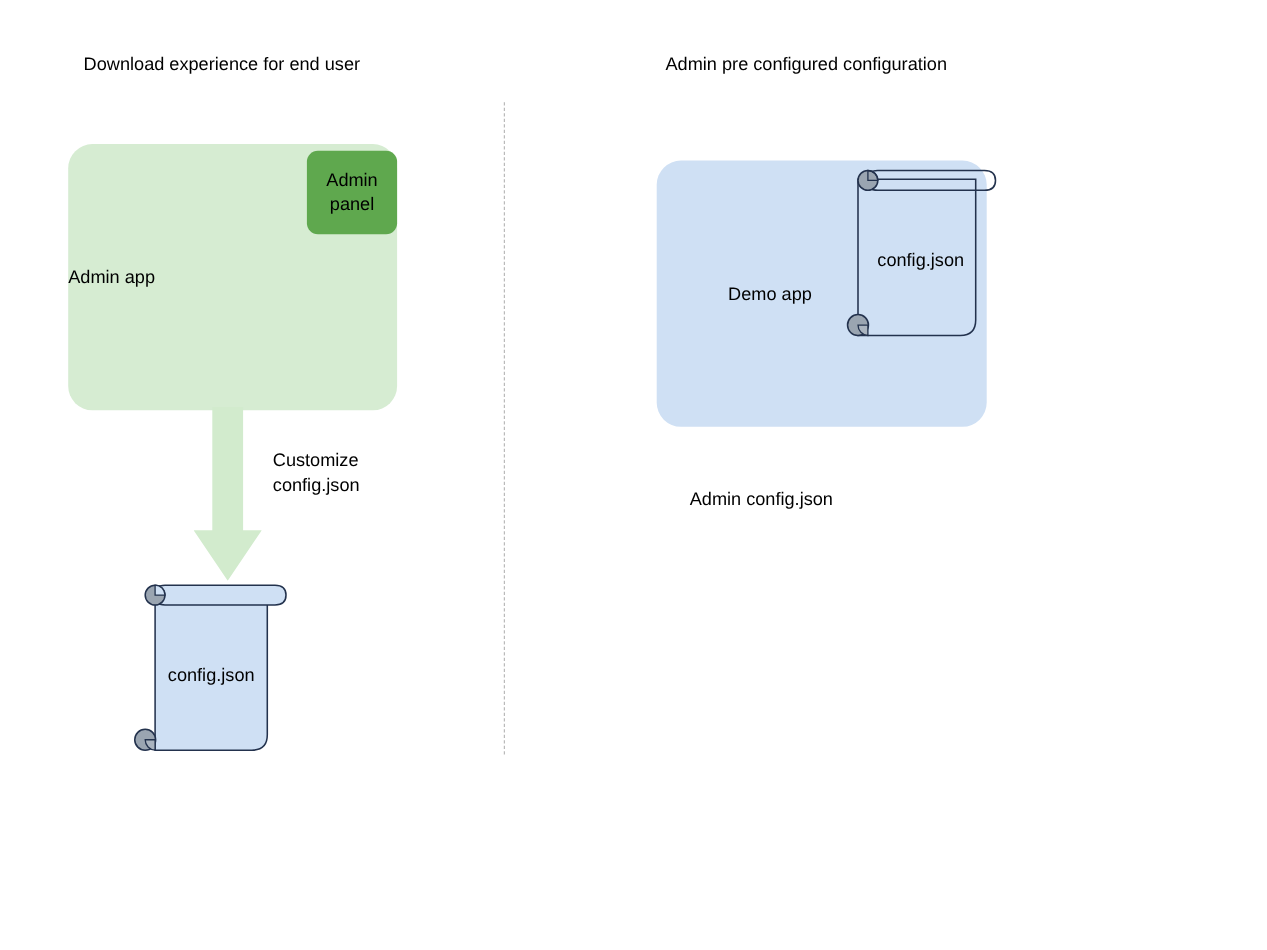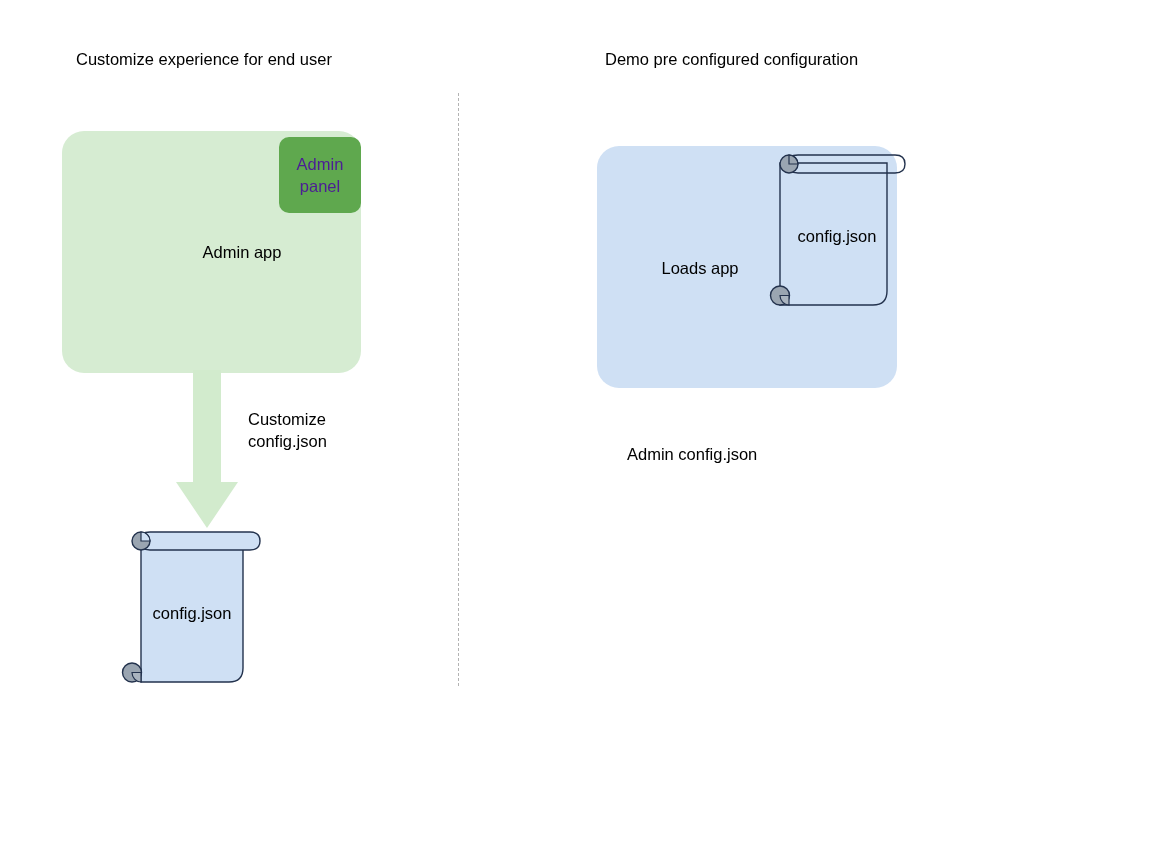--- a/index.html
+++ b/index.html
@@ -49,42 +49,42 @@
     position: absolute;
     left: 62px;
     top: 131px;
     width: 299px;
     height: 242px;
     background: #d6ecd2;
     border-radius: 22px;
   }
   #admin-app-label {
     position: absolute;
-    left: 75px;
+    left: 62px;
     top: 243px;
     width: 334px;
-    text-align: center;
+    text-align: left;
     font-size: 16.5px;
     color: #000000;
   }
   #admin-panel-box {
     position: absolute;
     left: 279px;
     top: 137px;
     width: 82px;
     height: 76px;
     background: #5fa84e;
     border-radius: 10px;
     display: flex;
     align-items: center;
     justify-content: center;
     text-align: center;
     font-size: 16.5px;
     line-height: 22px;
-    color: #4c1d95;
+    color: #000000;
     white-space: pre-line;
   }
   
   #download-arrow {
     position: absolute;
     left: 176px;
     top: 370px;
     width: 62px;
     height: 158px;
   }
@@ -139,23 +139,23 @@
     font-family: "Liberation Sans", sans-serif;
     font-size: 16.5px;
     fill: #000000;
   }
 </style>
 </head>
 <body>
 
 <div class="canvas">
 
-  <div class="label" id="heading-left">Customize experience for end user</div>
-
-  <div class="label" id="heading-right">Demo pre configured configuration</div>
+  <div class="label" id="heading-left">Download experience for end user</div>
+
+  <div class="label" id="heading-right">Admin pre configured configuration</div>
 
   <div id="divider"></div>
 
   <div id="admin-app-card"></div>
 
   <div id="admin-app-label">Admin app</div>
 
   <div id="admin-panel-box" style="white-space: pre-line;">Admin
 panel</div>
 
@@ -175,21 +175,21 @@
     <path d="M23,6 A9,9 0 1,0 23,24 A9,9 0 0,0 23,6 Z" fill="#9aa5b1" stroke="#23324d" stroke-width="1.4"></path>
     <path d="M23,15 L32,15 A9,9 0 0,0 23,6 Z" fill="#cfe0f4" stroke="#23324d" stroke-width="1.2"></path>
 
     <path d="M14,137 A9.5,9.5 0 1,0 14,156 A9.5,9.5 0 0,0 14,137 Z" fill="#9aa5b1" stroke="#23324d" stroke-width="1.4"></path>
     <path d="M14,146.5 L23,146.5 L23,156 A9.5,9.5 0 0,1 14,146.5 Z" fill="#aab4bf" stroke="#23324d" stroke-width="1.2"></path>
     <text class="scroll-text" x="74" y="93" text-anchor="middle">config.json</text>
   </svg>
 
   <div id="demo-app-card"></div>
 
-  <div id="demo-app-label">Loads app</div>
+  <div id="demo-app-label">Demo app</div>
 
   <svg id="scroll-right" class="scroll-svg" viewBox="0 0 150 166">
     <path d="M14,14 L121,14 L121,142 Q121,156 107,156 L14,156 Z" fill="none" stroke="#23324d" stroke-width="1.4"></path>
     <path d="M32,6 L129,6 Q139,6 139,15 Q139,24 129,24 L32,24 Q22,24 22,15 Q22,6 32,6 Z" fill="none" stroke="#23324d" stroke-width="1.4"></path>
     <path d="M23,6 A9,9 0 1,0 23,24 A9,9 0 0,0 23,6 Z" fill="#9aa5b1" stroke="#23324d" stroke-width="1.4"></path>
     <path d="M23,15 L32,15 A9,9 0 0,0 23,6 Z" fill="none" stroke="#23324d" stroke-width="1.2"></path>
     <path d="M14,137 A9.5,9.5 0 1,0 14,156 A9.5,9.5 0 0,0 14,137 Z" fill="#9aa5b1" stroke="#23324d" stroke-width="1.4"></path>
     <path d="M14,146.5 L23,146.5 L23,156 A9.5,9.5 0 0,1 14,146.5 Z" fill="#aab4bf" stroke="#23324d" stroke-width="1.2"></path>
     <text class="scroll-text" x="71" y="93" text-anchor="middle">config.json</text>
   </svg>

